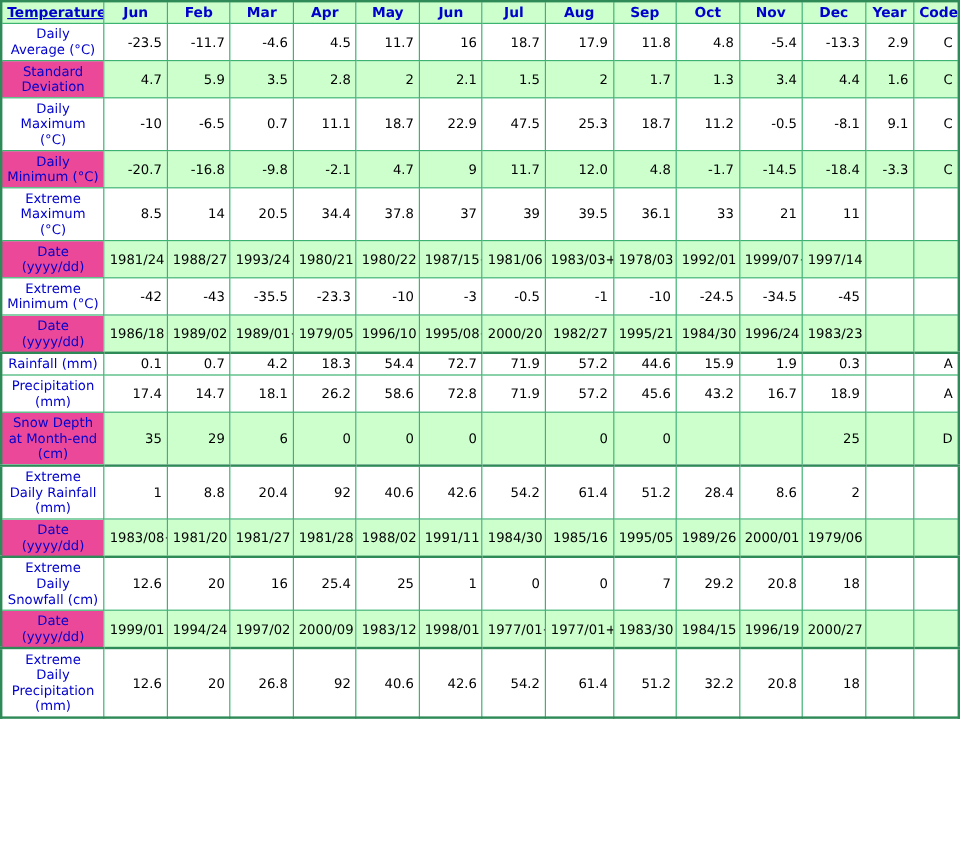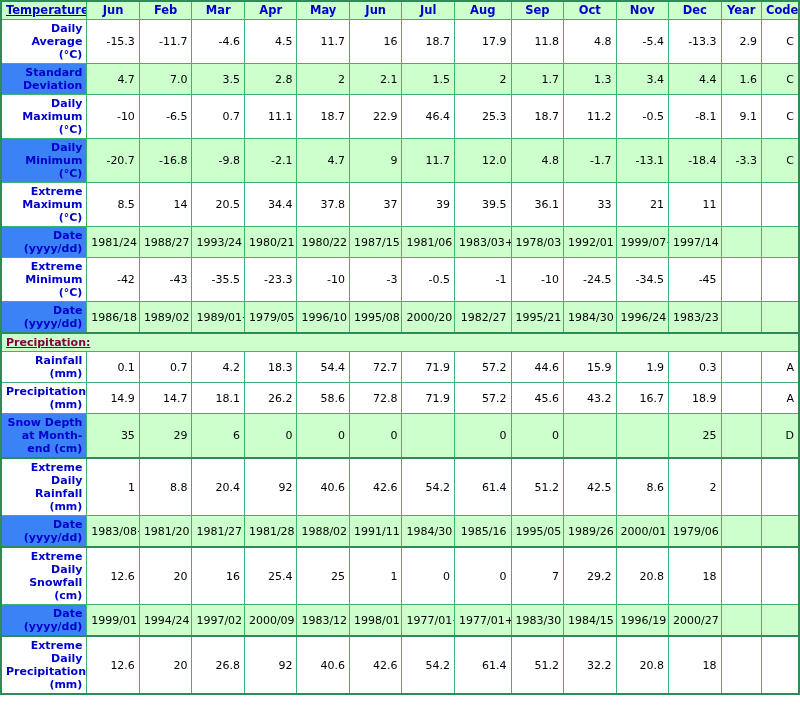--- a/index.html
+++ b/index.html
@@ -53,37 +53,37 @@
     background: #ccffcc;
     color: #800040;
     font-weight: bold;
     text-decoration: underline;
     text-align: left;
     font-size: 11.5px;
   }
   
   td.rowlabel {
     color: #0000cc;
-    font-weight: bold;
-    text-align: right;
+    font-weight: normal;
+    text-align: center;
     font-size: 11.5px;
     line-height: 13px;
   }
   
   td.val {
     text-align: right;
     color: #000000;
     font-size: 11.5px;
   }
   td.val.bold {
     font-weight: normal;
   }
   tr.shade td { background: #ccffcc; }
   tr.plain td { background: #ffffff; }
-  tr.shade td.rowlabel { background: #3b82f6; }
+  tr.shade td.rowlabel { background: #ec4899; }
   tr.plain td.rowlabel { background: #ffffff; }
   
   tr.blockend td { border-bottom: 2px solid #2e8b57; }
 </style>
 </head>
 <body>
 
 <table class="climate">
   <colgroup>
     <col style="width:85px">
@@ -115,39 +115,39 @@
         <td>Aug</td>
         <td>Sep</td>
         <td>Oct</td>
         <td>Nov</td>
         <td>Dec</td>
         <td>Year</td>
         <td>Code</td>
       </tr>
       <tr class="plain">
         <td class="rowlabel">Daily Average (°C)</td>
-        <td class="val">-15.3</td>
+        <td class="val">-23.5</td>
         <td class="val">-11.7</td>
         <td class="val">-4.6</td>
         <td class="val">4.5</td>
         <td class="val">11.7</td>
         <td class="val">16</td>
         <td class="val">18.7</td>
         <td class="val">17.9</td>
         <td class="val">11.8</td>
         <td class="val">4.8</td>
         <td class="val">-5.4</td>
         <td class="val">-13.3</td>
         <td class="val">2.9</td>
         <td class="val">C</td>
       </tr>
       <tr class="shade">
         <td class="rowlabel">Standard Deviation</td>
         <td class="val">4.7</td>
-        <td class="val">7.0</td>
+        <td class="val">5.9</td>
         <td class="val">3.5</td>
         <td class="val">2.8</td>
         <td class="val">2</td>
         <td class="val">2.1</td>
         <td class="val">1.5</td>
         <td class="val">2</td>
         <td class="val">1.7</td>
         <td class="val">1.3</td>
         <td class="val">3.4</td>
         <td class="val">4.4</td>
@@ -155,42 +155,42 @@
         <td class="val">C</td>
       </tr>
       <tr class="plain">
         <td class="rowlabel">Daily Maximum (°C)</td>
         <td class="val">-10</td>
         <td class="val">-6.5</td>
         <td class="val">0.7</td>
         <td class="val">11.1</td>
         <td class="val">18.7</td>
         <td class="val">22.9</td>
-        <td class="val">46.4</td>
+        <td class="val">47.5</td>
         <td class="val">25.3</td>
         <td class="val">18.7</td>
         <td class="val">11.2</td>
         <td class="val">-0.5</td>
         <td class="val">-8.1</td>
         <td class="val">9.1</td>
         <td class="val">C</td>
       </tr>
       <tr class="shade">
         <td class="rowlabel">Daily Minimum (°C)</td>
         <td class="val">-20.7</td>
         <td class="val">-16.8</td>
         <td class="val">-9.8</td>
         <td class="val">-2.1</td>
         <td class="val">4.7</td>
         <td class="val">9</td>
         <td class="val">11.7</td>
         <td class="val">12.0</td>
         <td class="val">4.8</td>
         <td class="val">-1.7</td>
-        <td class="val">-13.1</td>
+        <td class="val">-14.5</td>
         <td class="val">-18.4</td>
         <td class="val">-3.3</td>
         <td class="val">C</td>
       </tr>
       <tr class="plain">
         <td class="rowlabel">Extreme Maximum (°C)</td>
         <td class="val">8.5</td>
         <td class="val">14</td>
         <td class="val">20.5</td>
         <td class="val">34.4</td>
@@ -249,43 +249,40 @@
         <td class="val">1995/08+</td>
         <td class="val">2000/20</td>
         <td class="val">1982/27</td>
         <td class="val">1995/21</td>
         <td class="val">1984/30</td>
         <td class="val">1996/24</td>
         <td class="val bold">1983/23</td>
         <td class="val"></td>
         <td class="val"></td>
       </tr>
-      <tr class="section-row">
-        <td class="section-banner" colspan="15">Precipitation:</td>
-      </tr>
       <tr class="plain">
         <td class="rowlabel">Rainfall (mm)</td>
         <td class="val">0.1</td>
         <td class="val">0.7</td>
         <td class="val">4.2</td>
         <td class="val">18.3</td>
         <td class="val">54.4</td>
         <td class="val">72.7</td>
         <td class="val">71.9</td>
         <td class="val">57.2</td>
         <td class="val">44.6</td>
         <td class="val">15.9</td>
         <td class="val">1.9</td>
         <td class="val">0.3</td>
         <td class="val"></td>
         <td class="val">A</td>
       </tr>
       <tr class="plain">
         <td class="rowlabel">Precipitation (mm)</td>
-        <td class="val">14.9</td>
+        <td class="val">17.4</td>
         <td class="val">14.7</td>
         <td class="val">18.1</td>
         <td class="val">26.2</td>
         <td class="val">58.6</td>
         <td class="val">72.8</td>
         <td class="val">71.9</td>
         <td class="val">57.2</td>
         <td class="val">45.6</td>
         <td class="val">43.2</td>
         <td class="val">16.7</td>
@@ -314,21 +311,21 @@
         <td class="rowlabel">Extreme Daily Rainfall (mm)</td>
         <td class="val">1</td>
         <td class="val">8.8</td>
         <td class="val">20.4</td>
         <td class="val bold">92</td>
         <td class="val">40.6</td>
         <td class="val">42.6</td>
         <td class="val">54.2</td>
         <td class="val">61.4</td>
         <td class="val">51.2</td>
-        <td class="val">42.5</td>
+        <td class="val">28.4</td>
         <td class="val">8.6</td>
         <td class="val">2</td>
         <td class="val"></td>
         <td class="val"></td>
       </tr>
       <tr class="shade blockend">
         <td class="rowlabel">Date (yyyy/dd)</td>
         <td class="val">1983/08+</td>
         <td class="val">1981/20</td>
         <td class="val">1981/27</td>

